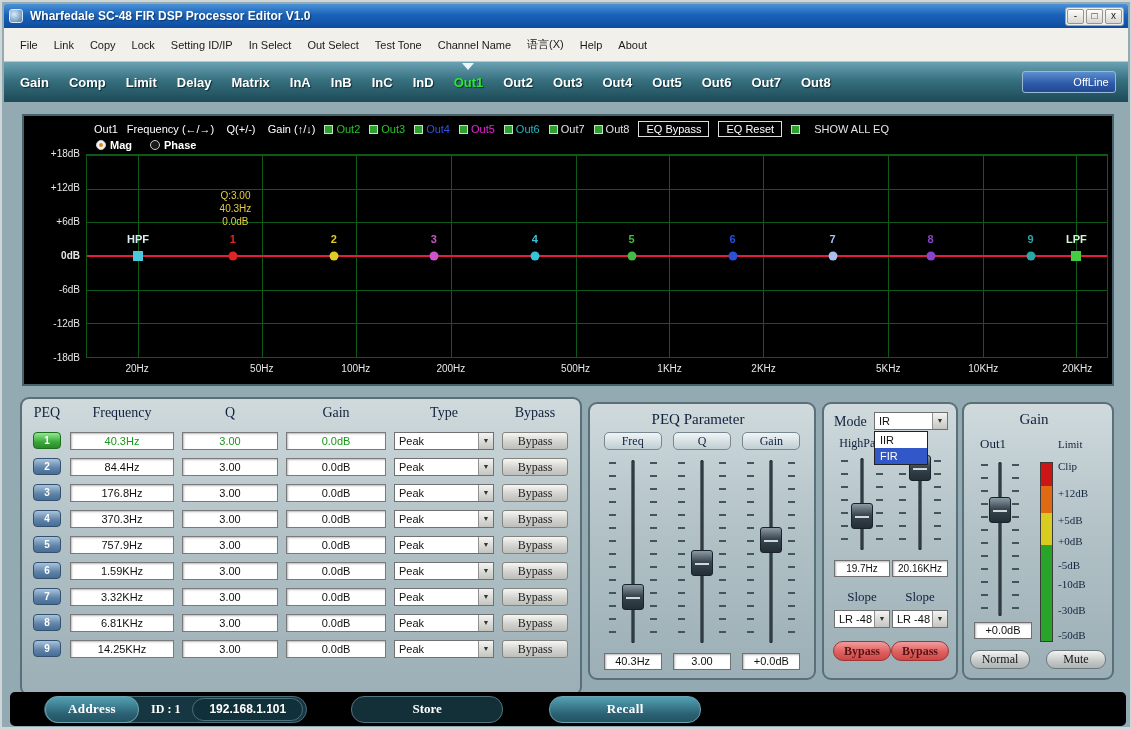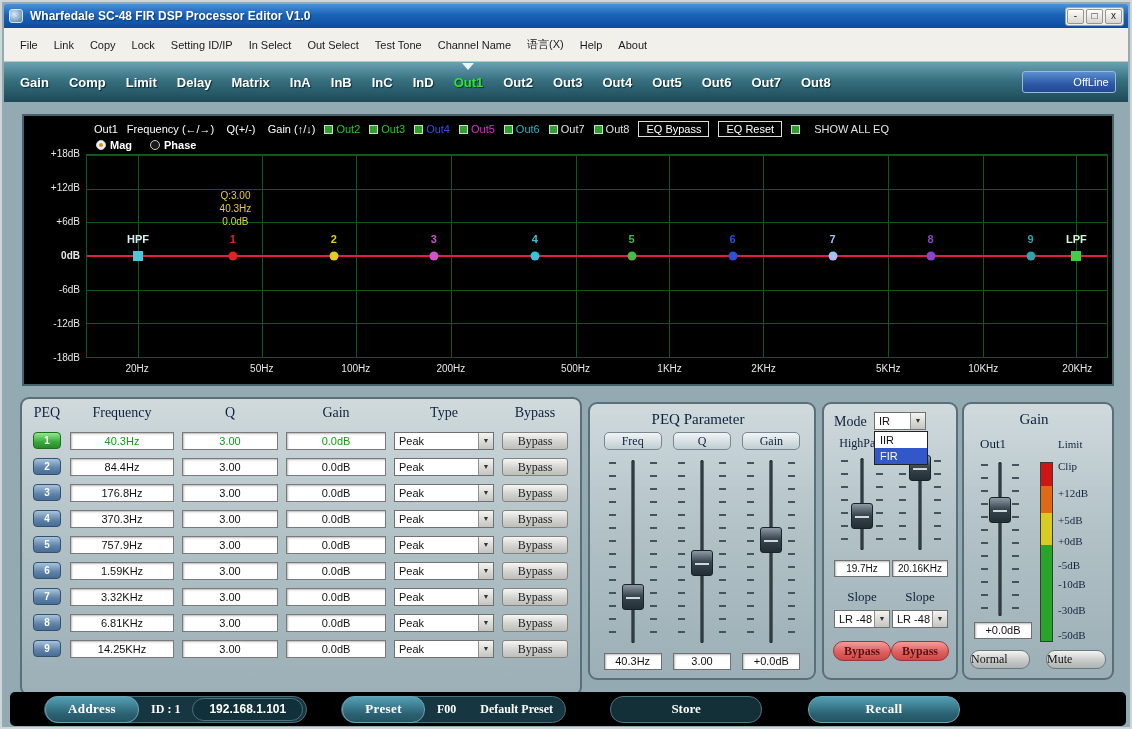--- a/index.html
+++ b/index.html
@@ -110,21 +110,21 @@
   .vslider .handle { position:absolute; left:50%; transform:translateX(-50%); width:22px; height:26px;
     background:linear-gradient(180deg,#8c9aa4,#3a4750 45%,#232e35); border:1px solid #18222a; border-radius:3px; z-index:2; }
   .vslider .handle::after { content:""; position:absolute; left:3px; right:3px; top:50%; height:2px; background:#cfd8dc; }
   .vbox { background:#fff; border:1px solid #707070; box-shadow:inset 1px 1px 2px rgba(0,0,0,.28);
     text-align:center; font-size:11px; line-height:15px; height:17px; color:#111; width:100%; }
   .vbox.small { font-size:10px; }
 
   
   .mode-panel { left:820px; top:400px; width:136px; height:278px; }
   .mode-label { position:absolute; left:10px; top:10px; font-family:"Liberation Serif",serif; font-size:14px; color:#10203c; }
-  .mode-combo { position:absolute; left:50px; top:8px; width:52px; }
+  .mode-combo { position:absolute; left:50px; top:8px; width:74px; }
   .dropdown-list { position:absolute; left:50px; top:27px; width:54px; background:#fff; border:1px solid #222; z-index:20; }
   .dropdown-list .opt { height:16px; font-size:11px; line-height:16px; padding-left:5px; color:#111; }
   .dropdown-list .opt.sel { background:#3157c8; color:#fff; }
   .xo-bands { position:absolute; left:6px; right:6px; top:32px; bottom:6px; display:flex; justify-content:space-between; padding:0 3px; }
   .xo-col { width:58px; display:flex; flex-direction:column; align-items:center; }
   .xo-label { height:16px; font-family:"Liberation Serif",serif; font-size:12px; color:#10203c; }
   .xo-col .vslider { width:52px; height:100px; margin-top:2px; }
   .xo-col .vbox { width:56px; margin-top:6px; }
   .xo-slope-label { margin-top:12px; height:16px; font-family:"Liberation Serif",serif; font-size:13px; color:#10203c; }
   .xo-col .tsel { width:56px; margin-top:5px; }
@@ -134,21 +134,21 @@
 
   
   .gain-panel { left:960px; top:400px; width:152px; height:278px; }
   .gain-ch { position:absolute; left:16px; top:32px; font-family:"Liberation Serif",serif; font-size:13px; color:#10203c; }
   .gain-fader { position:absolute; left:12px; top:54px; width:48px; height:162px; }
   .gain-meter { position:absolute; left:76px; top:58px; width:13px; height:180px; border:1px solid #3a3a3a; }
   .gm-label { position:absolute; left:94px; width:56px; font-family:"Liberation Serif",serif; font-size:11px; color:#14243e; }
   .gain-vbox { position:absolute; left:10px; top:218px; width:58px; }
   .gbtn { position:absolute; top:246px; height:19px; border-radius:9px;
     background:linear-gradient(180deg,#f4f4f2,#c4c8c6 60%,#aeb4b2); border:1px solid #6a7a80;
-    font-family:"Liberation Serif",serif; font-size:12px; color:#151515; line-height:17px; }
+    font-family:"Liberation Serif",serif; font-size:12px; color:#151515; text-align:center; line-height:17px; }
   .gbtn.normal { left:6px; width:60px; }
   .gbtn.mute { left:82px; width:60px; }
 
   
   .footer { position:absolute; left:8px; top:690px; width:1116px; height:34px; background:#000000;
     border-radius:5px; display:flex; align-items:center; }
   .cap-group { display:flex; align-items:center; background:#163741; border:1px solid #4e707a; border-radius:14px; height:27px; }
   .pill-teal { background:linear-gradient(180deg,#54a0b4,#2a6072 70%,#235563); border:1px solid #6fa4b2; border-radius:13px; height:27px;
     padding:0 22px; color:#fff; font-weight:bold; font-size:13px; display:flex; align-items:center;
     font-family:"Liberation Serif",serif; letter-spacing:.4px; }
@@ -550,22 +550,17 @@
       <div class="gm-label" style="top: 199.6px;">-30dB</div>
       <div class="gm-label" style="top: 224.8px;">-50dB</div>
     </div>
 
   <div class="footer">
     <div class="cap-group m-addr">
       <div class="pill-teal">Address</div>
       <div class="cap-text">ID : 1</div>
       <div class="cap-inner">192.168.1.101</div>
     </div>
-    <div class="cap-group m-preset">
-      <div class="pill-teal">Preset</div>
-      <div class="cap-text">F00</div>
-      <div class="cap-text">Default Preset</div>
-    </div>
     <div class="pill-dark m-store">Store</div>
     <div class="pill-teal standalone m-recall">Recall</div>
   </div>
 
 </div>
 
 </body></html>

